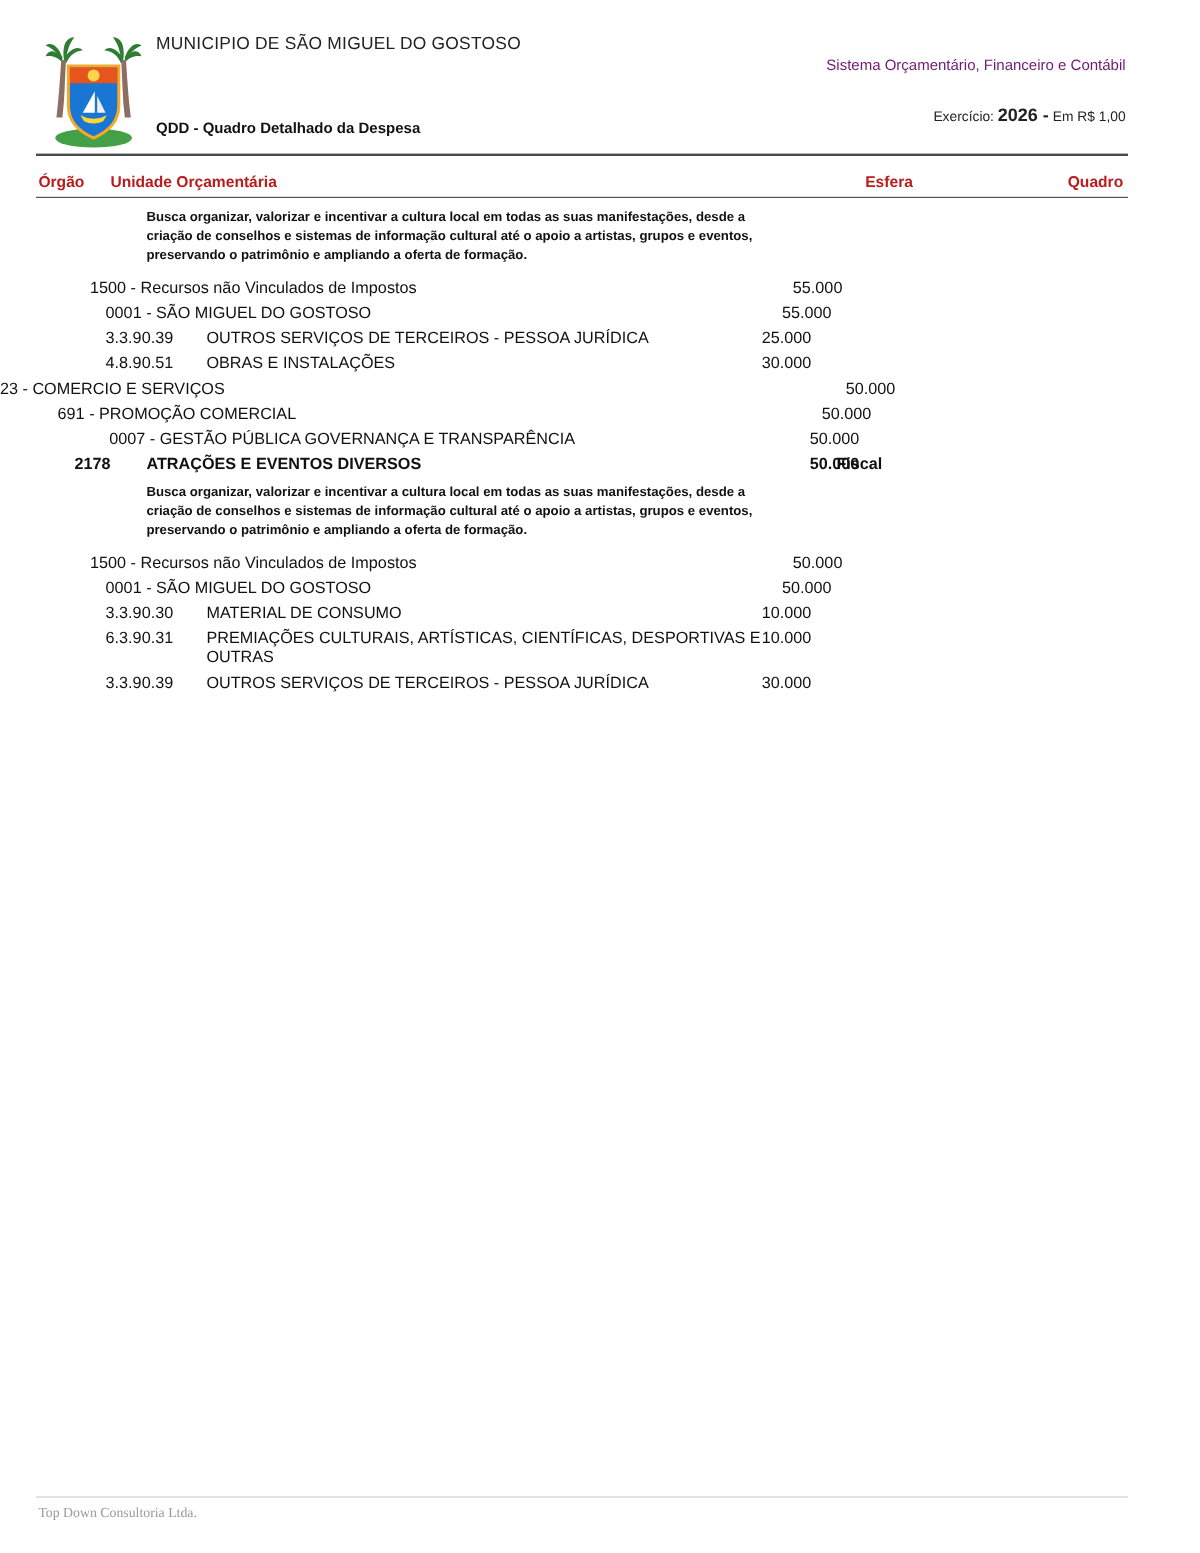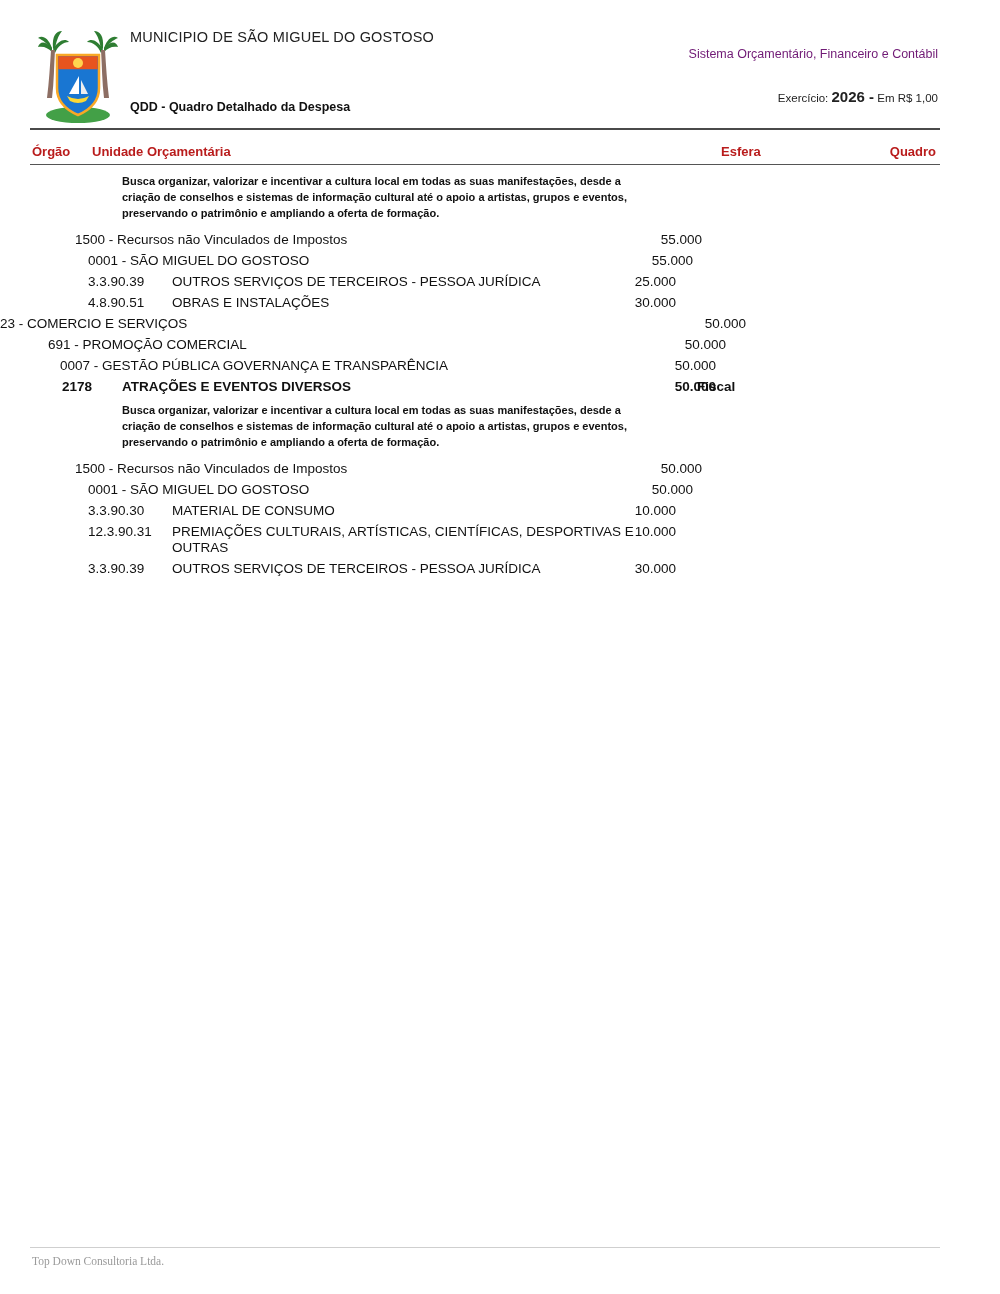--- a/index.html
+++ b/index.html
@@ -46,21 +46,21 @@
   .row-fonte    { padding-left: 75px; }  .row-fonte .valor    { right: 116px; }
   .row-uo       { padding-left: 88px; }  .row-uo .valor       { right: 125px; }
 
   .row-natureza { padding-left: 88px; }
   .row-natureza .code  { display: inline-block; width: 84px; vertical-align: top; }
   .row-natureza .label { display: inline-block; max-width: 505px; vertical-align: top; }
   .row-natureza .valor { right: 142px; }
 
   .row-orgao    { }  .row-orgao .valor    { right: 72px; }
   .row-funcao   { padding-left: 48px; }  .row-funcao .valor   { right: 92px; }
-  .row-programa { padding-left: 60px; }  .row-programa .valor { right: 102px; }
+  .row-programa { padding-left: 91px; }  .row-programa .valor { right: 102px; }
 
   .row-acao { padding-left: 62px; font-weight: bold; }
   .row-acao .code   { display: inline-block; width: 60px; vertical-align: top; }
   .row-acao .esfera { position: absolute; left: 697px; top: 2.5px; }
   .row-acao .valor  { right: 102px; }
 
   
   .footer-rule { position: absolute; top: 1247px; left: 30px; width: 910px; border-top: 1px solid #cfcfcf; }
   .footer-text { position: absolute; top: 1255px; left: 32px; font-size: 11.5px; color: #9a9a9a; font-family: Liberation Serif, serif; }
 </style>
@@ -129,20 +129,20 @@
       <div class="row row-orgao"><span class="label">23 - COMERCIO E SERVIÇOS</span><span class="valor">50.000</span></div>
       <div class="row row-funcao"><span class="label">691 - PROMOÇÃO COMERCIAL</span><span class="valor">50.000</span></div>
       <div class="row row-programa"><span class="label">0007 - GESTÃO PÚBLICA GOVERNANÇA E TRANSPARÊNCIA</span><span class="valor">50.000</span></div>
       <div class="row row-acao"><span class="code">2178</span><span class="label">ATRAÇÕES E EVENTOS DIVERSOS</span><span class="esfera">Fiscal</span><span class="valor">50.000</span></div>
       <div class="row row-desc">
         <div class="desc-text">Busca organizar, valorizar e incentivar a cultura local em todas as suas manifestações, desde a criação de conselhos e sistemas de informação cultural até o apoio a artistas, grupos e eventos, preservando o patrimônio e ampliando a oferta de formação.</div>
       </div>
       <div class="row row-fonte"><span class="label">1500 - Recursos não Vinculados de Impostos</span><span class="valor">50.000</span></div>
       <div class="row row-uo"><span class="label">0001 - SÃO MIGUEL DO GOSTOSO</span><span class="valor">50.000</span></div>
       <div class="row row-natureza"><span class="code">3.3.90.30</span><span class="label">MATERIAL DE CONSUMO</span><span class="valor">10.000</span></div>
-      <div class="row row-natureza"><span class="code">12.3.90.31</span><span class="label">PREMIAÇÕES CULTURAIS, ARTÍSTICAS, CIENTÍFICAS, DESPORTIVAS E OUTRAS</span><span class="valor">10.000</span></div>
+      <div class="row row-natureza"><span class="code">6.3.90.31</span><span class="label">PREMIAÇÕES CULTURAIS, ARTÍSTICAS, CIENTÍFICAS, DESPORTIVAS E OUTRAS</span><span class="valor">10.000</span></div>
       <div class="row row-natureza"><span class="code">3.3.90.39</span><span class="label">OUTROS SERVIÇOS DE TERCEIROS - PESSOA JURÍDICA</span><span class="valor">30.000</span></div>
     </div>
 
   <div class="footer-rule"></div>
   <div class="footer-text">Top Down Consultoria Ltda.</div>
 
 </div>
 
 </body></html>

